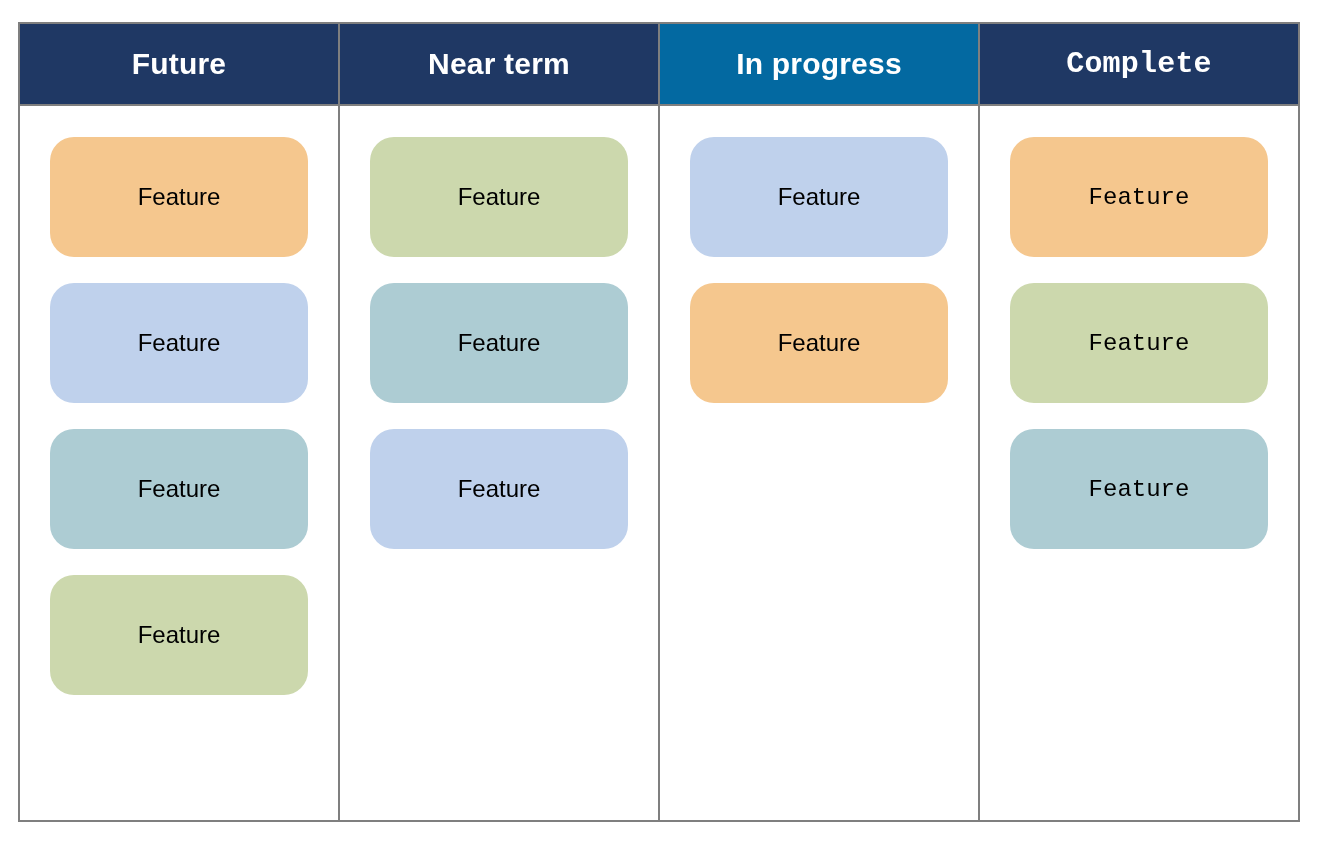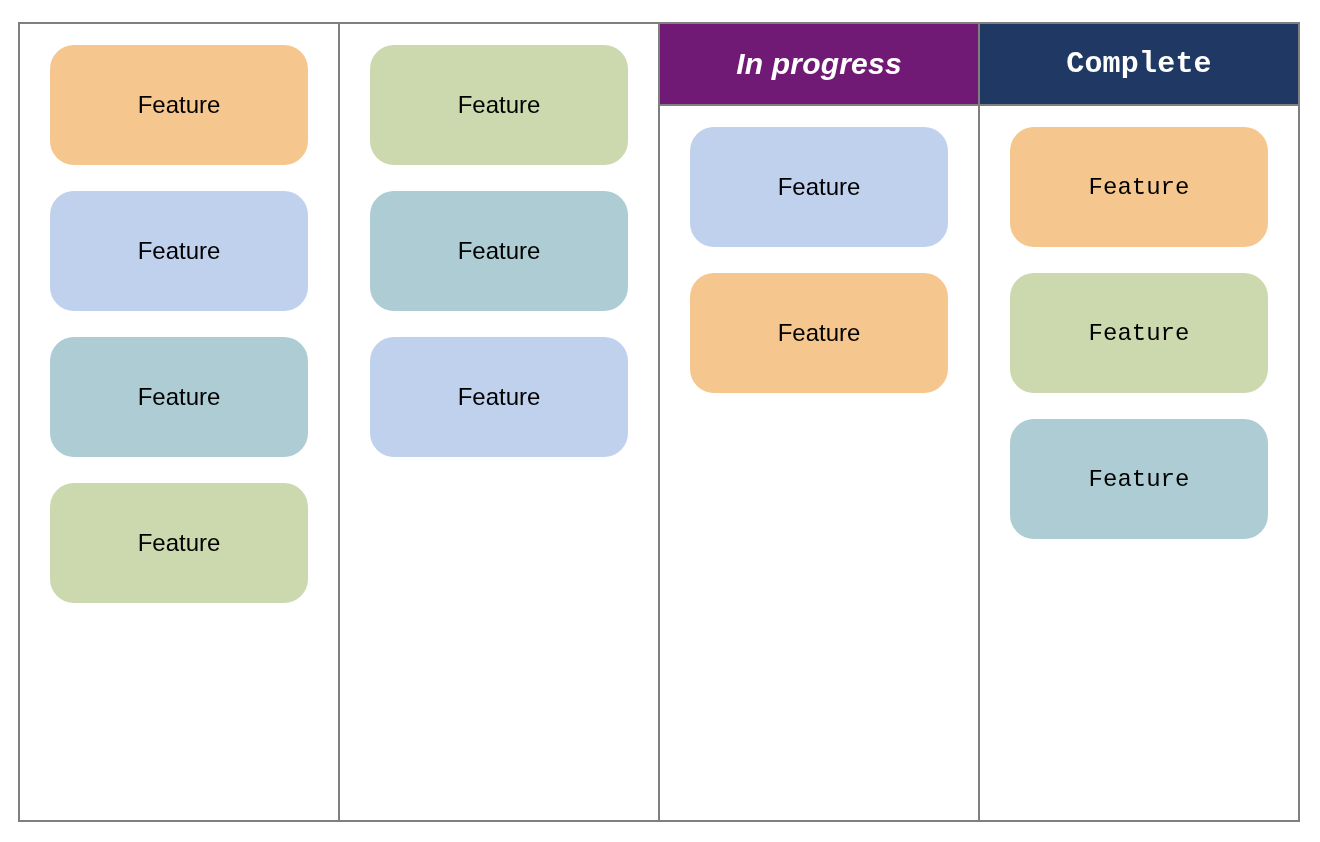--- a/index.html
+++ b/index.html
@@ -46,21 +46,21 @@
     color: #ffffff;
     font-size: 30px;
     font-weight: bold;
     letter-spacing: 0.2px;
   }
   .column-body {
     flex: 1 1 auto;
     display: flex;
     flex-direction: column;
     align-items: center;
-    padding-top: 21px;
+    padding-top: 31px;
     gap: 26px;
     background: #ffffff;
     border-radius: 20px;
   }
   .card {
     width: 258px;
     height: 120px;
     border-radius: 24px;
     display: flex;
     align-items: center;
@@ -70,36 +70,38 @@
     flex: 0 0 120px;
     cursor: pointer;
   }
 </style>
 </head>
 <body>
 
 <div class="stage">
   <div class="board" style="border-color: rgb(127, 127, 127);">
       <div class="column" style="border-right-color: rgb(127, 127, 127);">
+        <div class="column-header" style="background: rgb(31, 56, 100); color: rgb(255, 255, 255); border-bottom-color: rgb(127, 127, 127);">Future</div>
         <div class="column-body">
           <div class="card" style="background: rgb(245, 199, 142); color: rgb(0, 0, 0);">Feature</div>
           <div class="card" style="background: rgb(191, 209, 236); color: rgb(0, 0, 0);">Feature</div>
           <div class="card" style="background: rgb(173, 204, 211); color: rgb(0, 0, 0);">Feature</div>
           <div class="card" style="background: rgb(204, 216, 173); color: rgb(0, 0, 0);">Feature</div>
         </div>
       </div>
       <div class="column" style="border-right-color: rgb(127, 127, 127);">
+        <div class="column-header" style="background: rgb(31, 56, 100); color: rgb(255, 255, 255); border-bottom-color: rgb(127, 127, 127);">Near term</div>
         <div class="column-body">
           <div class="card" style="background: rgb(204, 216, 173); color: rgb(0, 0, 0);">Feature</div>
           <div class="card" style="background: rgb(173, 204, 211); color: rgb(0, 0, 0);">Feature</div>
           <div class="card" style="background: rgb(191, 209, 236); color: rgb(0, 0, 0);">Feature</div>
         </div>
       </div>
       <div class="column" style="border-right-color: rgb(127, 127, 127);">
-        <div class="column-header" style="background: #701a75; color: rgb(255, 255, 255); border-bottom-color: rgb(127, 127, 127); font-style: italic;">In progress</div>
+        <div class="column-header" style="background: #0369a1; color: rgb(255, 255, 255); border-bottom-color: rgb(127, 127, 127);">In progress</div>
         <div class="column-body">
           <div class="card" style="background: rgb(191, 209, 236); color: rgb(0, 0, 0);">Feature</div>
           <div class="card" style="background: rgb(245, 199, 142); color: rgb(0, 0, 0);">Feature</div>
         </div>
       </div>
       <div class="column" style="border-right-color: rgb(127, 127, 127); font-family: Liberation Mono, monospace;">
         <div class="column-header" style="background: rgb(31, 56, 100); color: rgb(255, 255, 255); border-bottom-color: rgb(127, 127, 127);">Complete</div>
         <div class="column-body">
           <div class="card" style="background: rgb(245, 199, 142); color: rgb(0, 0, 0);">Feature</div>
           <div class="card" style="background: rgb(204, 216, 173); color: rgb(0, 0, 0);">Feature</div>

